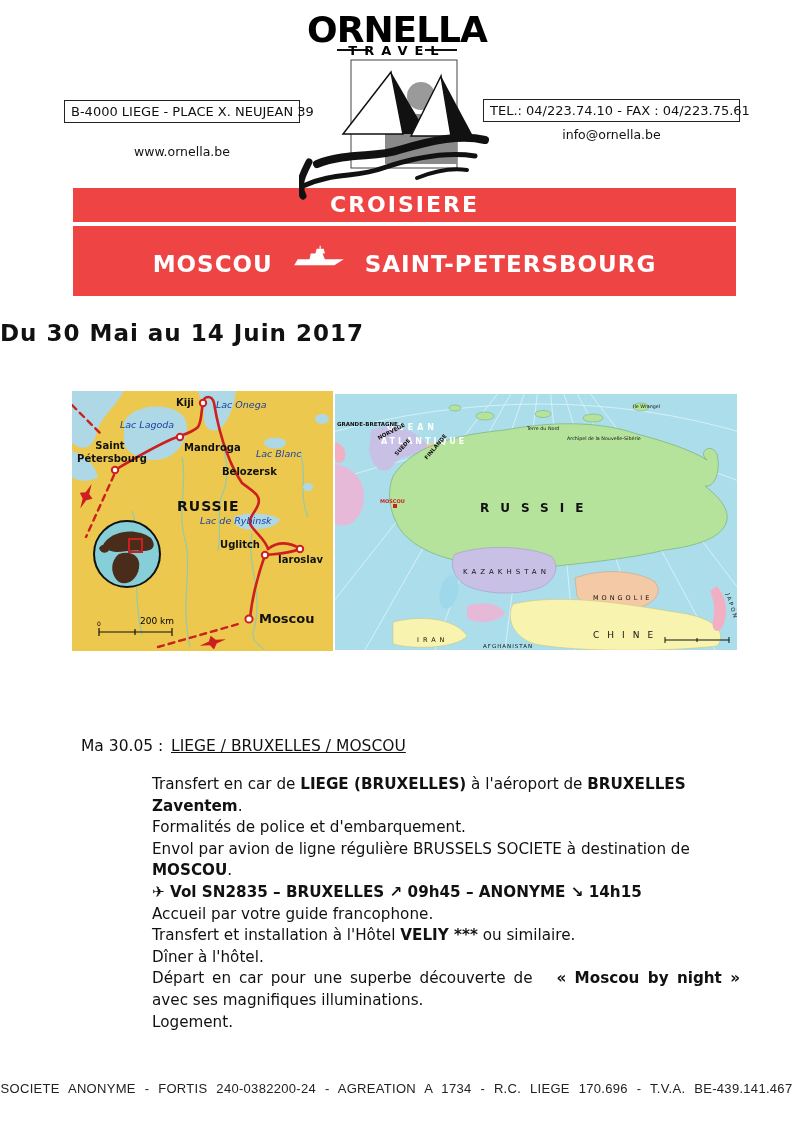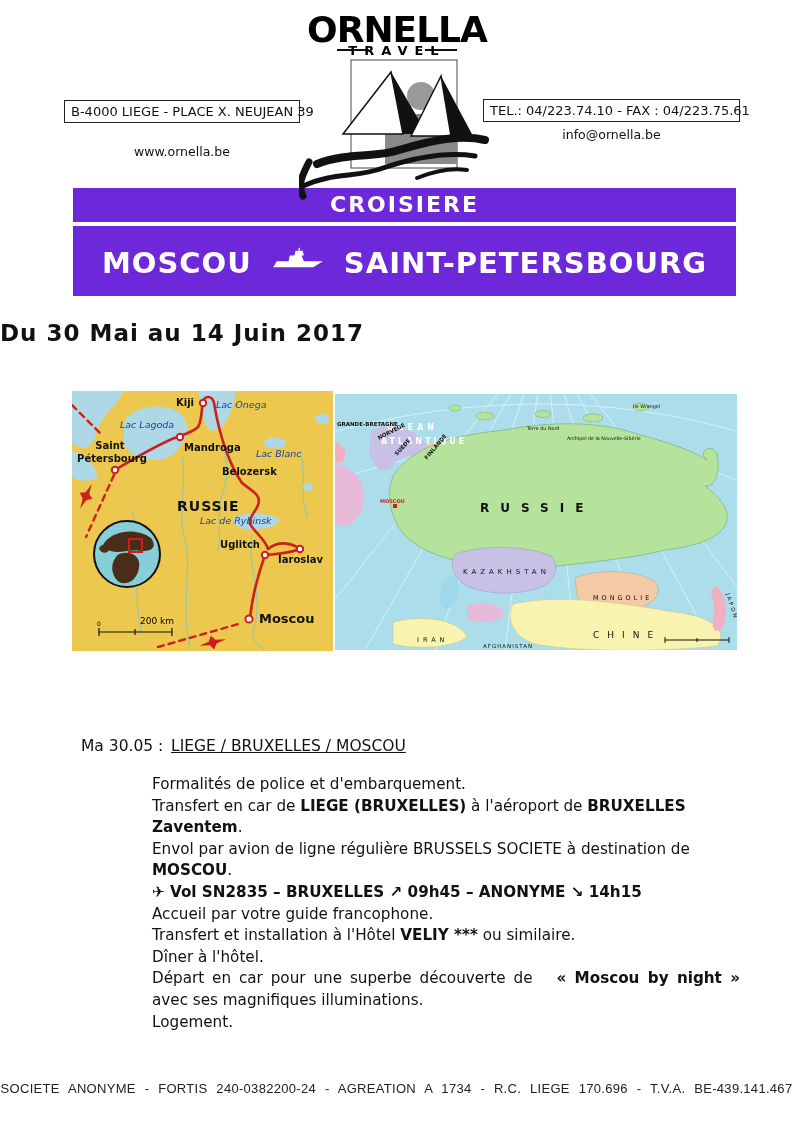--- a/index.html
+++ b/index.html
@@ -13,24 +13,24 @@
     font-size:13px;padding:3px 6px;white-space:nowrap;text-align:center;
   }
   .addr-box{left:64px;top:100px;width:222px;}
   .tel-box{left:483px;top:99px;width:243px;padding-left:6px;}
   .hdr-sub{position:absolute;font-size:12.5px;text-align:center;}
   .website{left:64px;top:144px;width:236px;}
   .email{left:483px;top:127px;width:257px;}
   .logo-wrap{position:absolute;left:299px;top:12px;width:196px;height:192px;z-index:3;}
   
   .banner{position:absolute;left:73px;top:188px;width:663px;z-index:1;}
-  .band{background:#6d28d9;color:#fff;text-align:center;font-weight:bold;}
+  .band{background:#ef4444;color:#fff;text-align:center;font-weight:bold;}
   .band1{height:34px;line-height:34px;font-size:22px;letter-spacing:2px;}
   .band-gap{height:4px;background:#fff;}
-  .band2{height:70px;line-height:70px;font-size:29px;letter-spacing:1px;}
+  .band2{height:70px;line-height:70px;font-size:23px;letter-spacing:1px;}
   .band2 .shipwrap{display:inline-block;vertical-align:middle;margin:0 20px 8px 20px;}
   
   .date-line{position:absolute;left:0;top:320px;width:100%;text-align:left;
     font-size:23px;font-weight:bold;letter-spacing:1px;}
   
   .map-left{position:absolute;left:72px;top:391px;width:261px;height:260px;}
   .map-right{position:absolute;left:335px;top:394px;width:402px;height:256px;}
   
   .itin-head{position:absolute;left:57px;top:737px;font-size:15.5px;font-weight:normal;white-space:nowrap;margin-left:24px;}
   .itin-head .day{display:inline-block;width:90px;}
@@ -250,22 +250,22 @@
       <text x="192" y="36" font-size="4.8">Terre du Nord</text>
       <text x="232" y="46" font-size="4.8">Archipel de la Nouvelle-Sibérie</text>
       <text x="45" y="109" font-size="5" font-weight="bold" fill="#CC1F1F">MOSCOU</text>
     </g>
   </svg>
 
   <div class="itin-head">
     <span class="day">Ma 30.05 :</span><span class="title">LIEGE / BRUXELLES / MOSCOU</span>
   </div>
   <div class="itin-body">
+      <div class="line"><span>Transfert en car de </span><span style="font-weight: bold;">LIEGE (BRUXELLES)</span><span> à l'aéroport de </span><span style="font-weight: bold;">BRUXELLES Zaventem</span><span>.</span></div>
       <div class="line"><span>Formalités de police et d'embarquement.</span></div>
-      <div class="line"><span>Transfert en car de </span><span style="font-weight: bold;">LIEGE (BRUXELLES)</span><span> à l'aéroport de </span><span style="font-weight: bold;">BRUXELLES Zaventem</span><span>.</span></div>
       <div class="line"><span>Envol par avion de ligne régulière BRUSSELS SOCIETE à destination de </span><span style="font-weight: bold;">MOSCOU</span><span>.</span></div>
       <div class="line"><span style="font-weight: bold;">✈ Vol SN2835 – BRUXELLES ↗ 09h45 – ANONYME ↘ 14h15</span></div>
       <div class="line"><span>Accueil par votre guide francophone.</span></div>
       <div class="line"><span>Transfert et installation à l'Hôtel </span><span style="font-weight: bold;">VELIY ***</span><span> ou similaire.</span></div>
       <div class="line"><span>Dîner à l'hôtel.</span></div>
       <div class="line justify"><span>Départ en car pour une superbe découverte de </span><span style="font-weight: bold; margin-left: 16px;">« Moscou by night »</span><span> avec ses magnifiques illuminations.</span></div>
       <div class="line"><span>Logement.</span></div>
     </div>
 
   <div class="footer">SOCIETE ANONYME - FORTIS 240-0382200-24 - AGREATION A 1734 - R.C. LIEGE 170.696 - T.V.A. BE-439.141.467</div>

